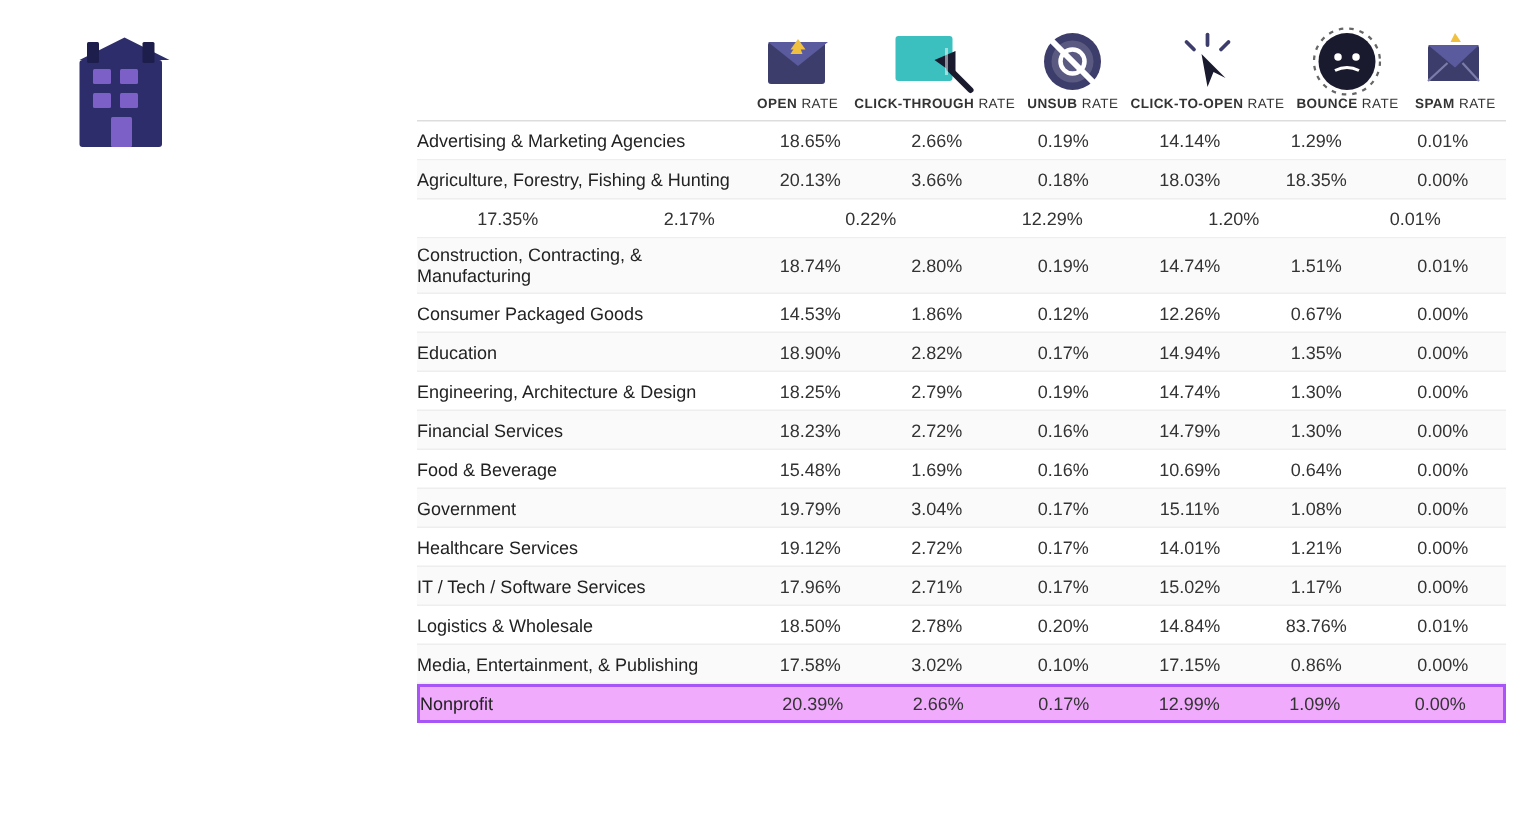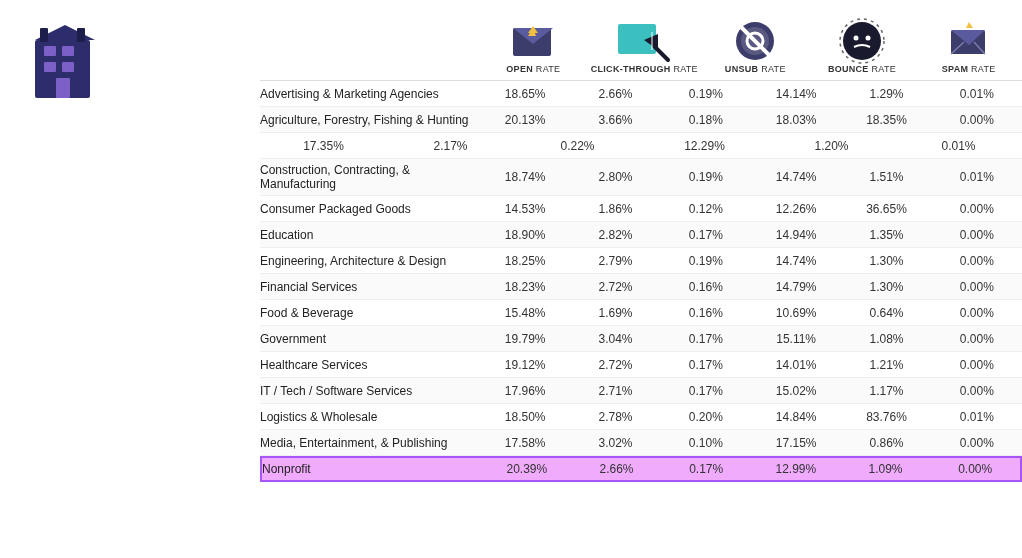--- a/index.html
+++ b/index.html
@@ -7,21 +7,21 @@
       font-family: Arial, sans-serif;
       background: #fff;
       width: 1022px;
       min-height: 558px;
       overflow: hidden;
     }
 
     .container {
       display: flex;
       width: 1022px;
-      padding: 10px 0;
+      padding: 10px 18px;
     }
 
     
     .left-panel {
       width: 260px;
       min-width: 260px;
       display: flex;
       flex-direction: column;
       align-items: flex-start;
       padding: 10px 20px 10px 20px;
@@ -187,20 +187,32 @@
           <circle cx="23" cy="23" r="19" fill="#3d3d6b"></circle>
           <circle cx="23" cy="23" r="14" fill="white" opacity="0.15"></circle>
           <line x1="8" y1="8" x2="38" y2="38" stroke="white" stroke-width="4" stroke-linecap="round"></line>
           <circle cx="23" cy="23" r="8" fill="none" stroke="white" stroke-width="3"></circle>
         </svg>
         <div class="metric-label">
           <span style="font-weight:700;">UNSUB</span> <span>RATE</span>
         </div>
       </div>
 
+      <div class="col-metric">
+        <svg width="56" height="46" viewBox="0 0 56 46">
+
+          <line x1="28" y1="5" x2="28" y2="12" stroke="#3d3d6b" stroke-width="2.5" stroke-linecap="round"></line>
+          <line x1="14" y1="10" x2="19" y2="15" stroke="#3d3d6b" stroke-width="2.5" stroke-linecap="round"></line>
+          <line x1="42" y1="10" x2="37" y2="15" stroke="#3d3d6b" stroke-width="2.5" stroke-linecap="round"></line>
+          <polygon points="24,18 28,40 32,30 40,34" fill="#1a1a2e"></polygon>
+        </svg>
+        <div class="metric-label">
+          <span style="font-weight:700;">CLICK-TO-OPEN</span> <span>RATE</span>
+        </div>
+      </div>
 
       <div class="col-metric">
         <svg width="46" height="46" viewBox="0 0 46 46">
           <circle cx="23" cy="23" r="19" fill="#1a1a2e"></circle>
 
           <circle cx="23" cy="23" r="22" fill="none" stroke="#666" stroke-width="1.5" stroke-dasharray="3,4"></circle>
 
           <circle cx="17" cy="20" r="2.5" fill="white"></circle>
           <circle cx="29" cy="20" r="2.5" fill="white"></circle>
           <path d="M15 29 Q23 25 31 29" stroke="white" stroke-width="2" fill="none"></path>
@@ -259,21 +271,21 @@
           <div class="cell-value">14.74%</div>
           <div class="cell-value">1.51%</div>
           <div class="cell-value">0.01%</div>
         </div>
         <div class="data-row">
           <div class="cell-name">Consumer Packaged Goods</div>
           <div class="cell-value">14.53%</div>
           <div class="cell-value">1.86%</div>
           <div class="cell-value">0.12%</div>
           <div class="cell-value">12.26%</div>
-          <div class="cell-value">36.65%</div>
+          <div class="cell-value">0.67%</div>
           <div class="cell-value">0.00%</div>
         </div>
         <div class="data-row">
           <div class="cell-name">Education</div>
           <div class="cell-value">18.90%</div>
           <div class="cell-value">2.82%</div>
           <div class="cell-value">0.17%</div>
           <div class="cell-value">14.94%</div>
           <div class="cell-value">1.35%</div>
           <div class="cell-value">0.00%</div>

